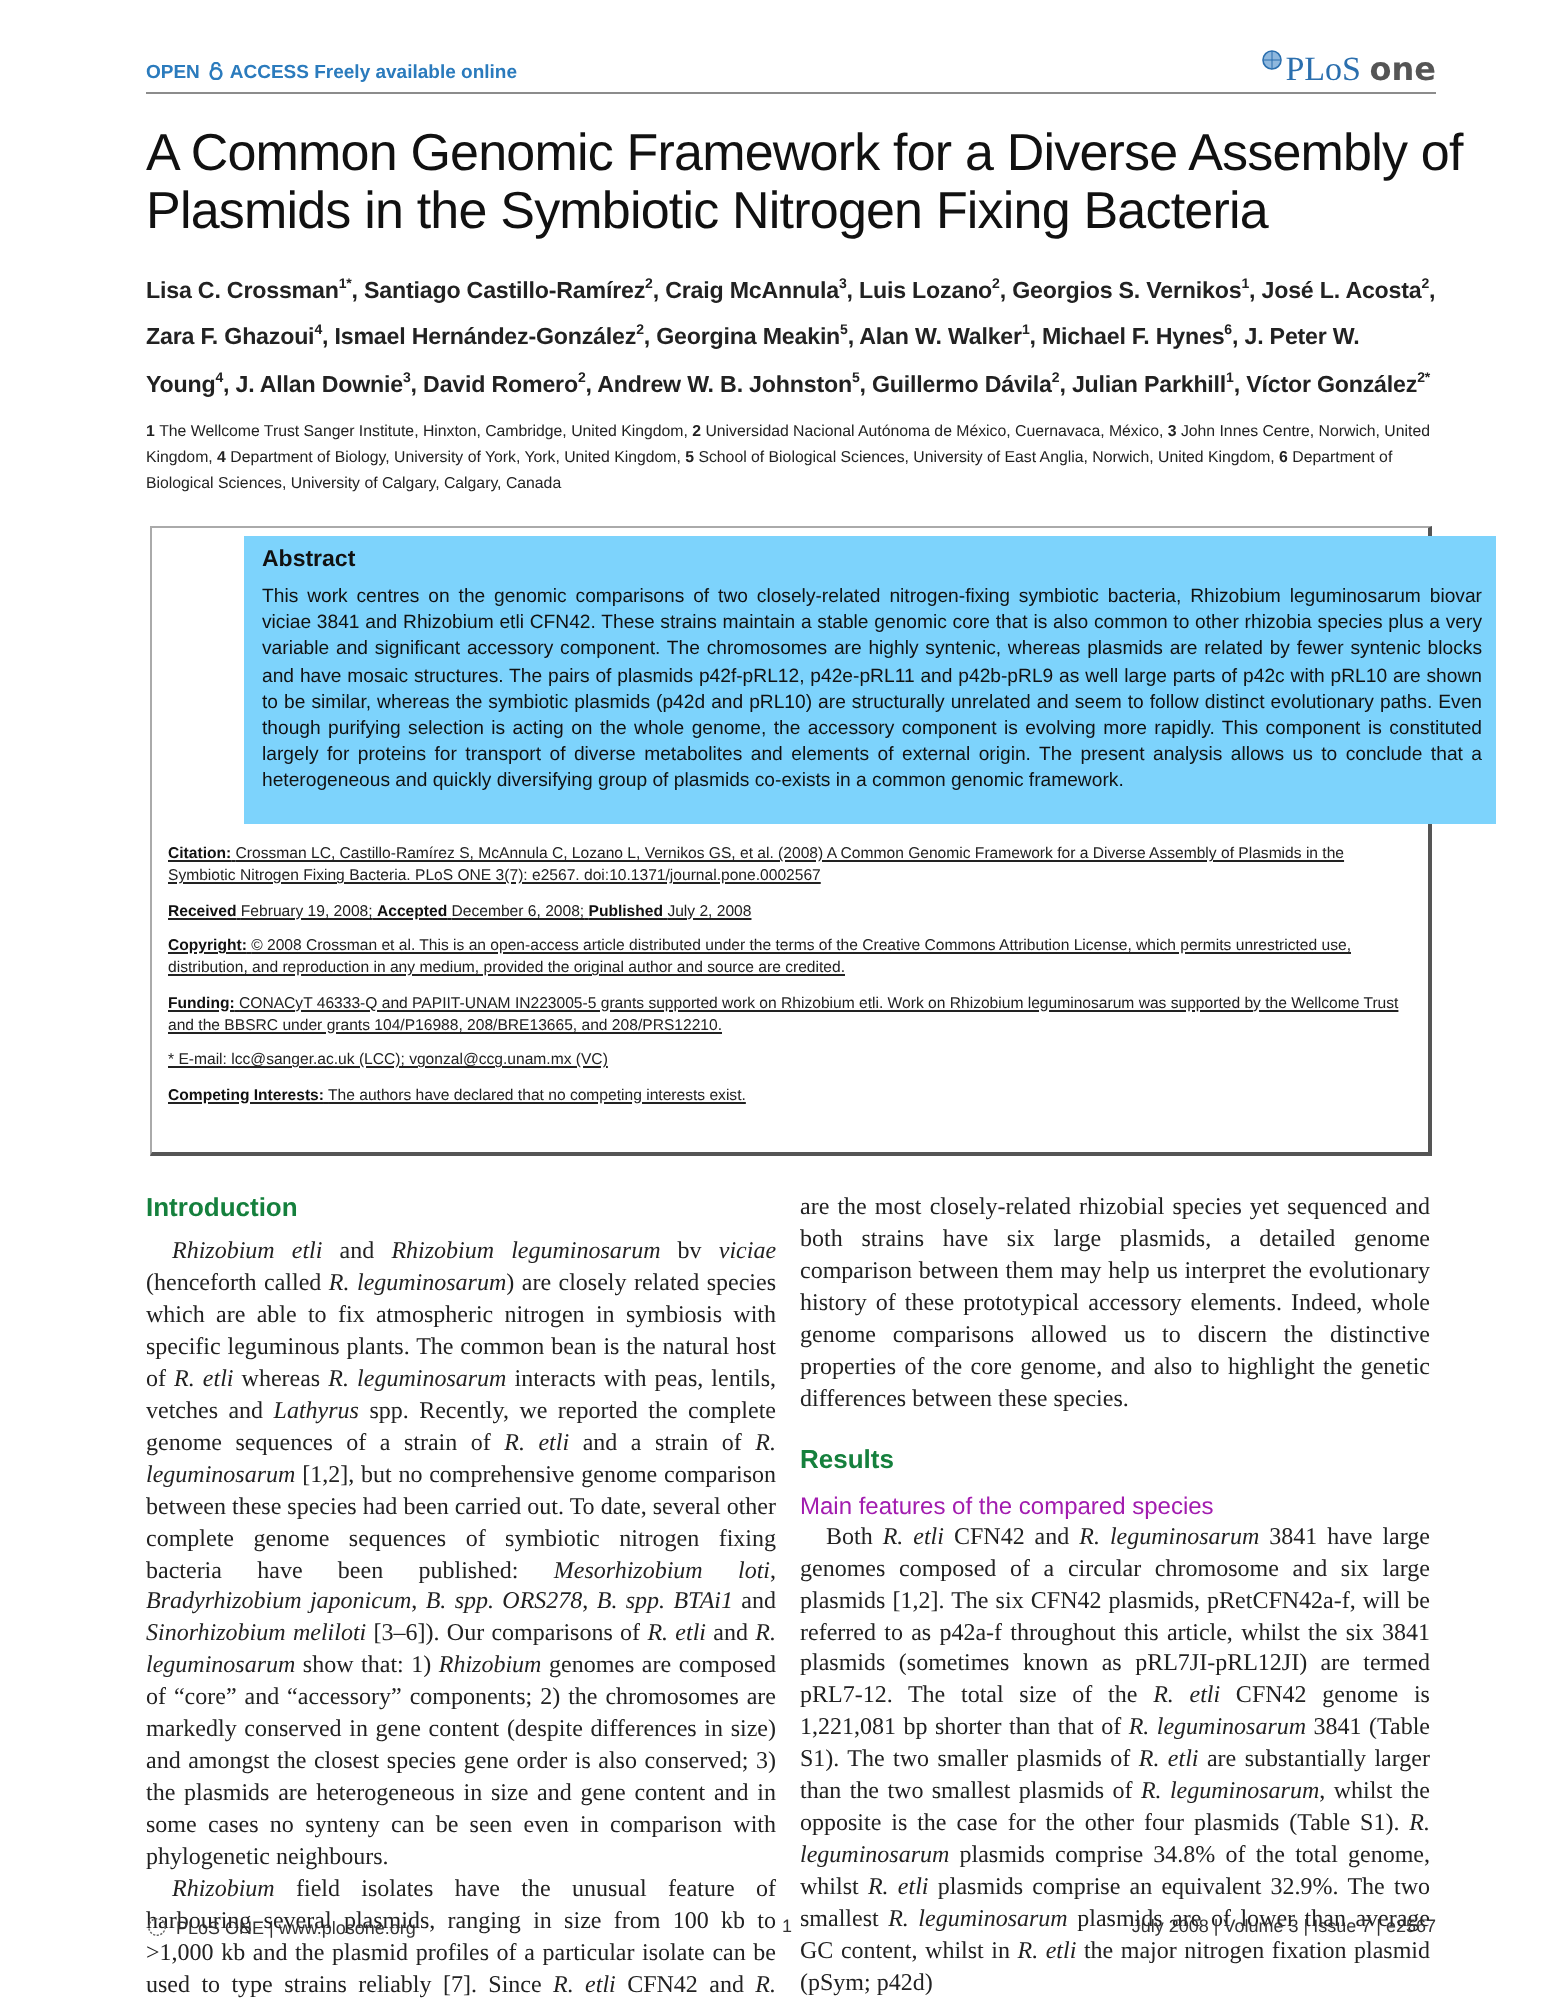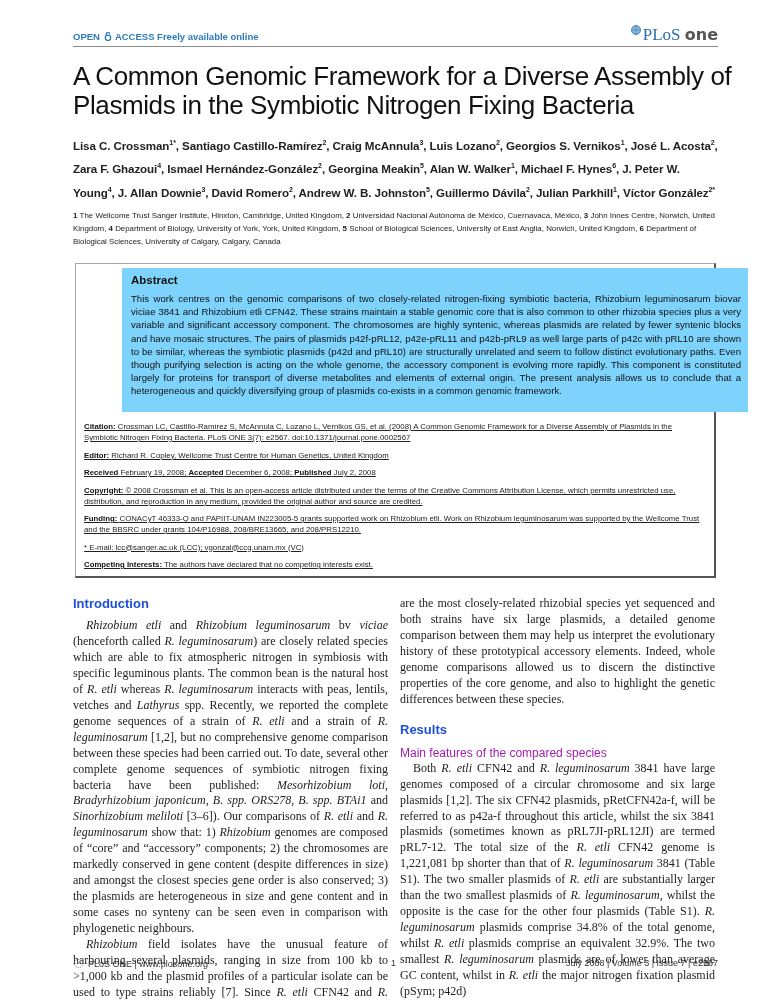--- a/index.html
+++ b/index.html
@@ -24,21 +24,21 @@
   .abstract { position: absolute; left: 6px; top: 4px; width: 626px; height: 144px; background: #7dd3fc; margin-left: 40px; }
   .abs-title { position: absolute; left: 9px; top: 6px; font-size: 11.5px; font-weight: bold; color: #111; }
   .abs-text { position: absolute; left: 9px; top: 24px; width: 610px; font-size: 9.6px; line-height: 13.2px; text-align: justify; color: #111; }
   .meta { position: absolute; left: 8px; top: 157px; width: 620px; font-size: 7.8px; line-height: 11px; color: #222; }
   .meta p { margin: 0 0 6.5px 0; text-decoration: underline; }
   .meta b { font-weight: bold; color: #111; }
 
   .col { position: absolute; top: 596px; width: 315px; }
   .col-left { left: 73px; }
   .col-right { left: 400px; }
-  .h2 { font-size: 13px; font-weight: bold; color: #1d4ed8; margin: 0; }
+  .h2 { font-size: 13px; font-weight: bold; color: #15803d; margin: 0; }
   .h3 { font-size: 12px; color: #a21caf; margin: 0; }
   .para { font-size: 12px; line-height: 15.95px; text-align: justify; color: #222; margin: 0; text-indent: 13px; }
   .para.noindent { text-indent: 0; }
   .para i { font-style: italic; }
 
   .footer { position: absolute; top: 957px; left: 73px; width: 645px; height: 16px; font-size: 9px; color: #333; }
   .footer .fl { position: absolute; left: 0; top: 1px; }
   .footer .fc { position: absolute; left: 318px; top: 1px; }
   .footer .fr { position: absolute; right: 0; top: 1px; }
   .footer .fglobe { display: inline-block; width: 11px; height: 11px; vertical-align: -2px; margin-right: 4px; }
@@ -71,21 +71,20 @@
 
 <div class="affil sans" id="affil"><b>1 </b><span>The Wellcome Trust Sanger Institute, Hinxton, Cambridge, United Kingdom, </span><b>2 </b><span>Universidad Nacional Autónoma de México, Cuernavaca, México, </span><b>3 </b><span>John Innes Centre, Norwich, United Kingdom, </span><b>4 </b><span>Department of Biology, University of York, York, United Kingdom, </span><b>5 </b><span>School of Biological Sciences, University of East Anglia, Norwich, United Kingdom, </span><b>6 </b><span>Department of Biological Sciences, University of Calgary, Calgary, Canada </span></div>
 
 <div class="boxwrap sans">
   <div class="abstract">
     <div class="abs-title">Abstract</div>
     <div class="abs-text">This work centres on the genomic comparisons of two closely-related nitrogen-fixing symbiotic bacteria, Rhizobium leguminosarum biovar viciae 3841 and Rhizobium etli CFN42. These strains maintain a stable genomic core that is also common to other rhizobia species plus a very variable and significant accessory component. The chromosomes are highly syntenic, whereas plasmids are related by fewer syntenic blocks and have mosaic structures. The pairs of plasmids p42f-pRL12, p42e-pRL11 and p42b-pRL9 as well large parts of p42c with pRL10 are shown to be similar, whereas the symbiotic plasmids (p42d and pRL10) are structurally unrelated and seem to follow distinct evolutionary paths. Even though purifying selection is acting on the whole genome, the accessory component is evolving more rapidly. This component is constituted largely for proteins for transport of diverse metabolites and elements of external origin. The present analysis allows us to conclude that a heterogeneous and quickly diversifying group of plasmids co-exists in a common genomic framework.</div>
   </div>
   <div class="meta">
     <p><b>Citation:</b> <span>Crossman LC, Castillo-Ramírez S, McAnnula C, Lozano L, Vernikos GS, et al. (2008) A Common Genomic Framework for a Diverse Assembly of Plasmids in the Symbiotic Nitrogen Fixing Bacteria. PLoS ONE 3(7): e2567. doi:10.1371/journal.pone.0002567</span></p>
-    <p><b>Editor:</b> <span>Richard R. Copley, Wellcome Trust Centre for Human Genetics, United Kingdom</span></p>
     <p><b>Received</b> <span>February 19, 2008;</span> <b>Accepted</b> <span>December 6, 2008;</span> <b>Published</b> <span>July 2, 2008</span></p>
     <p><b>Copyright:</b> <span>© 2008 Crossman et al. This is an open-access article distributed under the terms of the Creative Commons Attribution License, which permits unrestricted use, distribution, and reproduction in any medium, provided the original author and source are credited.</span></p>
     <p><b>Funding:</b> <span>CONACyT 46333-Q and PAPIIT-UNAM IN223005-5 grants supported work on Rhizobium etli. Work on Rhizobium leguminosarum was supported by the Wellcome Trust and the BBSRC under grants 104/P16988, 208/BRE13665, and 208/PRS12210.</span></p>
     <p><span>* E-mail: lcc@sanger.ac.uk (LCC); vgonzal@ccg.unam.mx (VC)</span></p>
     <p><b>Competing Interests:</b> <span>The authors have declared that no competing interests exist.</span></p>
   </div>
 </div>
 
 <div class="col col-left">
   <h2 class="h2 sans" style="margin-bottom:7px;">Introduction</h2>

